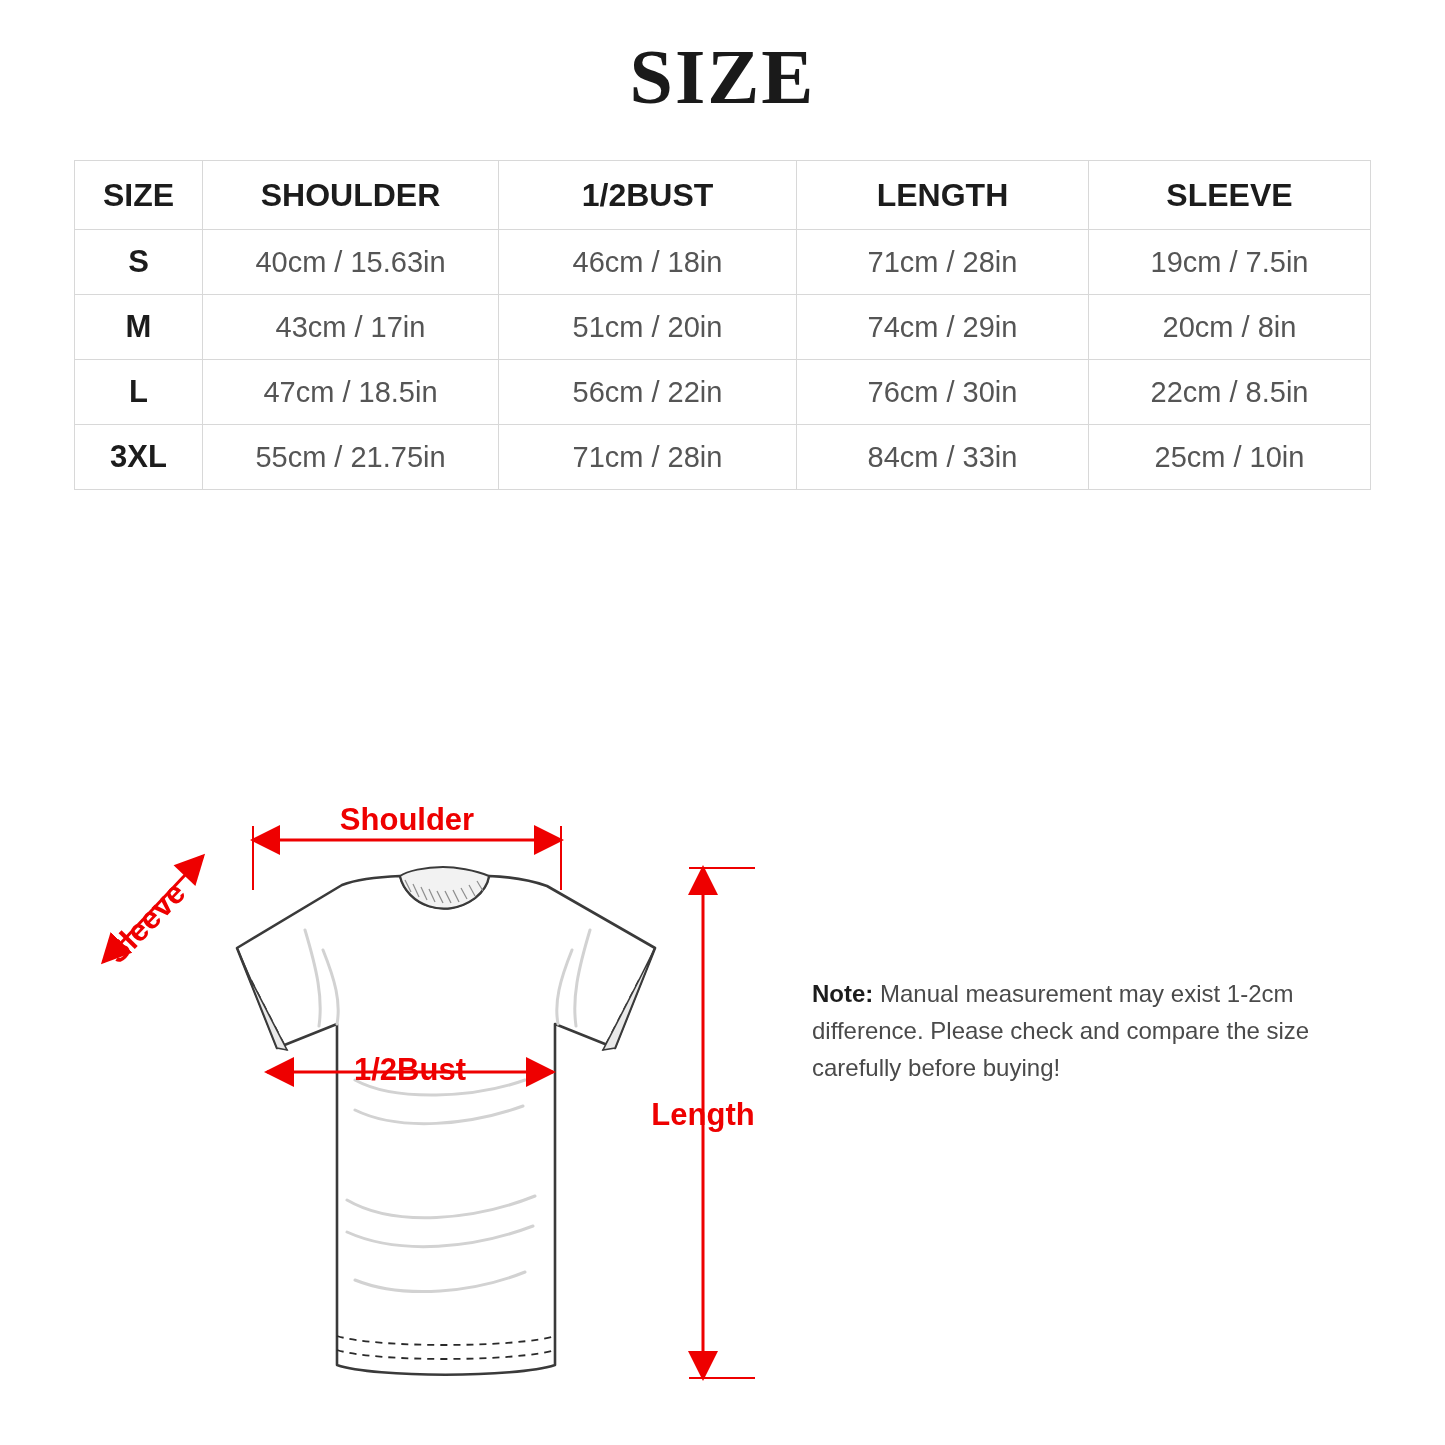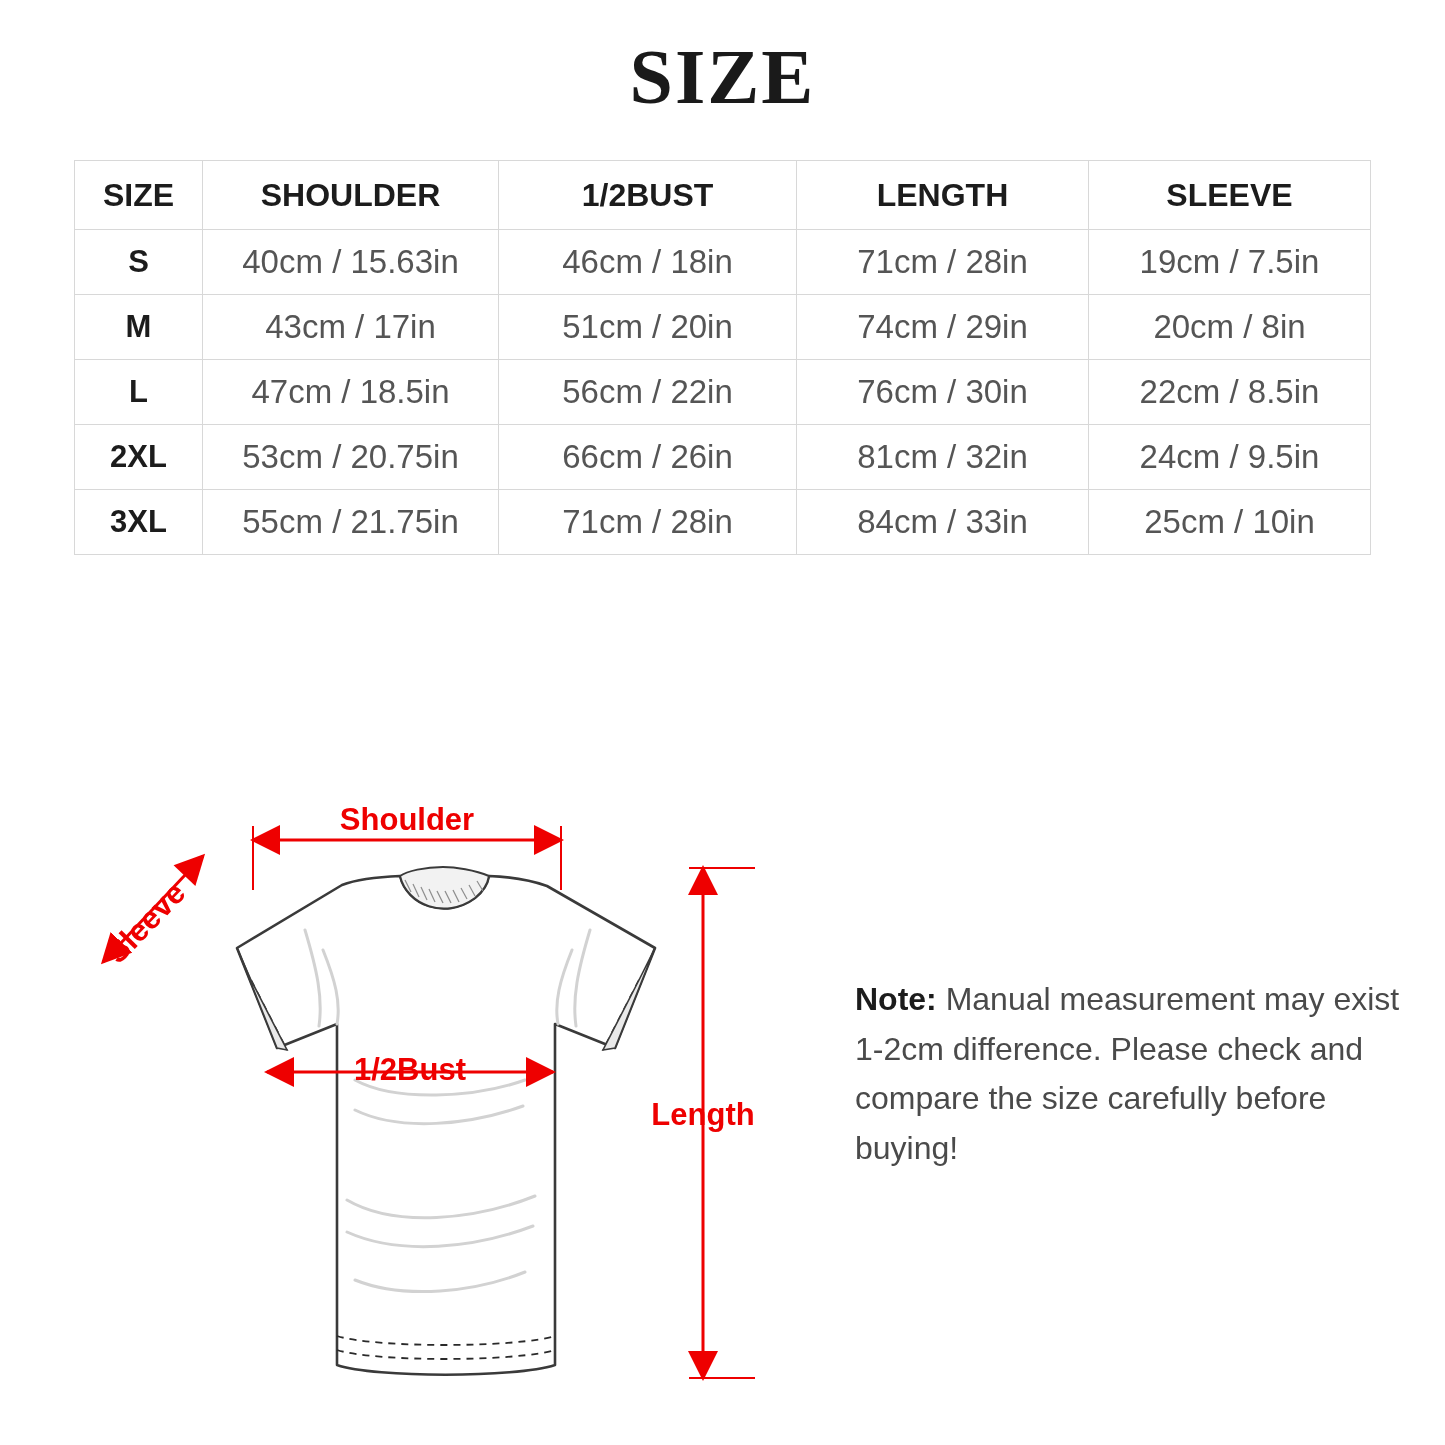--- a/index.html
+++ b/index.html
@@ -51,21 +51,21 @@
     font-weight: 700;
     color: #1c1c1c;
     height: 68px;
   }
   #size-table td.size-cell {
     font-size: 31px;
     font-weight: 700;
     color: #1c1c1c;
   }
   #size-table td.val-cell {
-    font-size: 33px;
+    font-size: 29px;
     font-weight: 400;
     color: #555555;
   }
   col.c-size   { width: 128px; }
   col.c-sh     { width: 296px; }
   col.c-bust   { width: 298px; }
   col.c-len    { width: 292px; }
   col.c-sleeve { width: 282px; }
 
   
@@ -75,23 +75,23 @@
     left: 55px;
     width: 740px;
     height: 640px;
   }
   #diagram svg { display: block; }
 
   
   #note {
     position: absolute;
     top: 975px;
-    left: 855px;
+    left: 812px;
     width: 580px;
-    font-size: 32px;
+    font-size: 24px;
     line-height: 1.55;
     color: #4a4a4a;
   }
   #note .note-label {
     font-weight: 700;
     color: #1c1c1c;
   }
 </style>
 </head>
 <body>
@@ -129,27 +129,20 @@
       <td class="val-cell">51cm / 20in</td>
       <td class="val-cell">74cm / 29in</td>
       <td class="val-cell">20cm / 8in</td>
     </tr>
     <tr>
       <td class="size-cell">L</td>
       <td class="val-cell">47cm / 18.5in</td>
       <td class="val-cell">56cm / 22in</td>
       <td class="val-cell">76cm / 30in</td>
       <td class="val-cell">22cm / 8.5in</td>
-    </tr>
-    <tr>
-      <td class="size-cell">2XL</td>
-      <td class="val-cell">53cm / 20.75in</td>
-      <td class="val-cell">66cm / 26in</td>
-      <td class="val-cell">81cm / 32in</td>
-      <td class="val-cell">24cm / 9.5in</td>
     </tr>
     <tr>
       <td class="size-cell">3XL</td>
       <td class="val-cell">55cm / 21.75in</td>
       <td class="val-cell">71cm / 28in</td>
       <td class="val-cell">84cm / 33in</td>
       <td class="val-cell">25cm / 10in</td>
     </tr>
   </tbody>
 </table>

